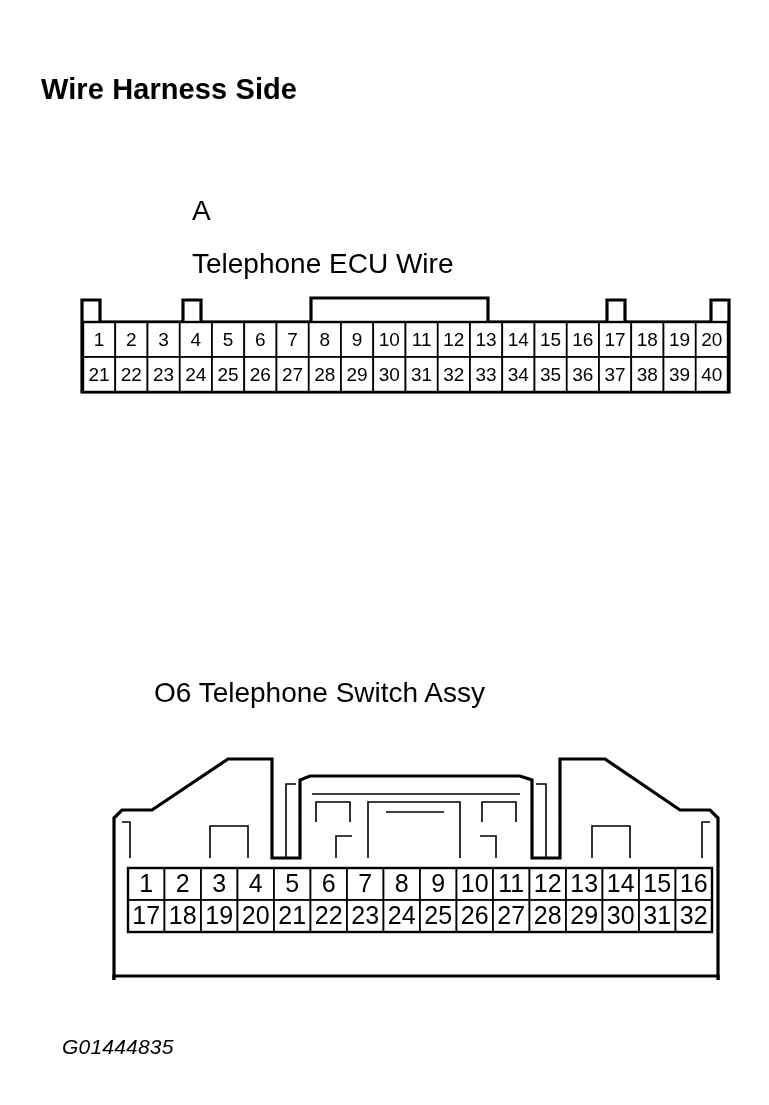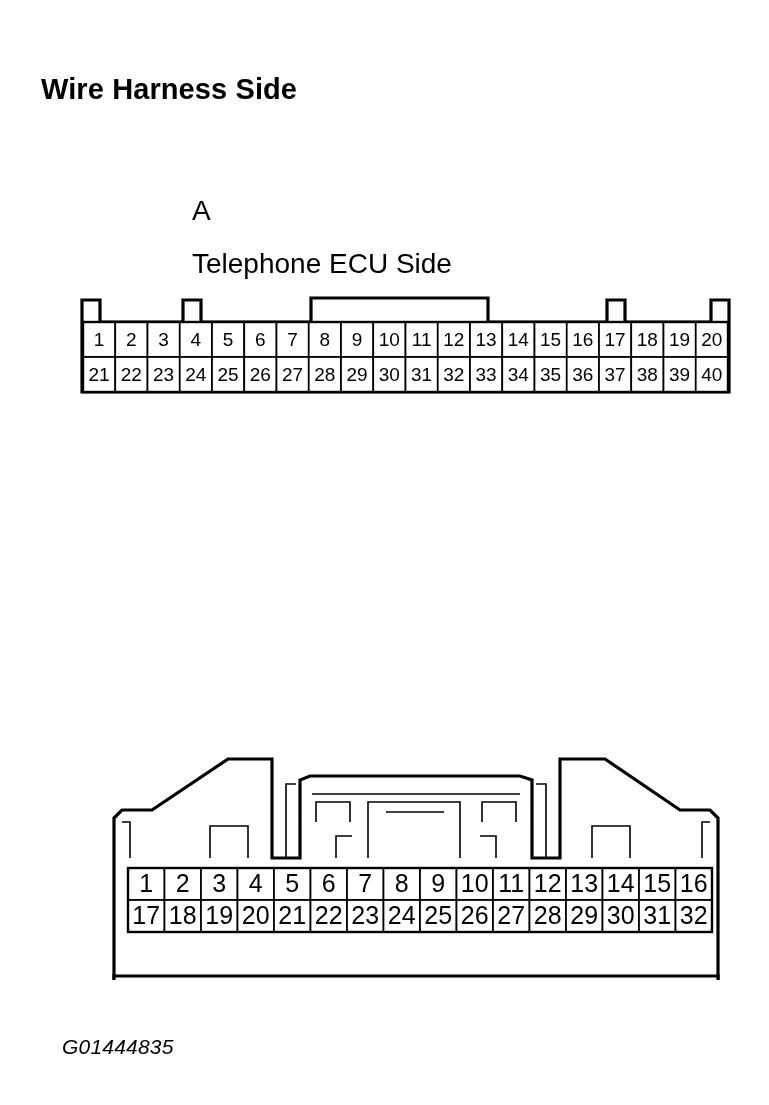--- a/index.html
+++ b/index.html
@@ -98,21 +98,21 @@
   }
 </style>
 </head>
 <body>
 
 <div class="page">
 
   <div class="page-title">Wire Harness Side</div>
 
   <div class="conn-code" id="ecu-code">A</div>
-  <div class="conn-name" id="ecu-name">Telephone ECU Side</div>
+  <div class="conn-name" id="ecu-name">Telephone ECU Wire</div>
 
   <svg class="connector-svg" id="ecu-svg" width="672" height="118" viewBox="0 0 672 118">
 
     <path class="outline" d="
       M 12,34
       L 12,12 L 30,12 L 30,34
       L 113,34 L 113,12 L 131,12 L 131,34
       L 241,34 L 241,10 L 418,10 L 418,34
       L 537,34 L 537,12 L 555,12 L 555,34
       L 641,34 L 641,12 L 659,12 L 659,34
@@ -196,20 +196,21 @@
         <rect x="561.25" y="69" width="32.25" height="35" class="cell-box"></rect>
         <text x="577.375" y="87.5" class="pin-num" font-size="19">38</text>
         <rect x="593.5" y="69" width="32.25" height="35" class="cell-box"></rect>
         <text x="609.625" y="87.5" class="pin-num" font-size="19">39</text>
         <rect x="625.75" y="69" width="32.25" height="35" class="cell-box"></rect>
         <text x="641.875" y="87.5" class="pin-num" font-size="19">40</text>
         <rect x="13" y="34" width="645" height="70" class="grid-frame"></rect>
       </g>
   </svg>
 
+  <div class="conn-name" id="sw-name">O6 Telephone Switch Assy</div>
 
   <svg class="connector-svg" id="switch-svg" width="640" height="240" viewBox="0 0 640 240">
 
     <path class="outline" d="
       M 14,78
       L 22,70 L 52,70
       L 128,19 L 172,19
       L 172,118 L 200,118
       L 200,40 L 210,36 L 420,36 L 432,40
       L 432,118 L 460,118

